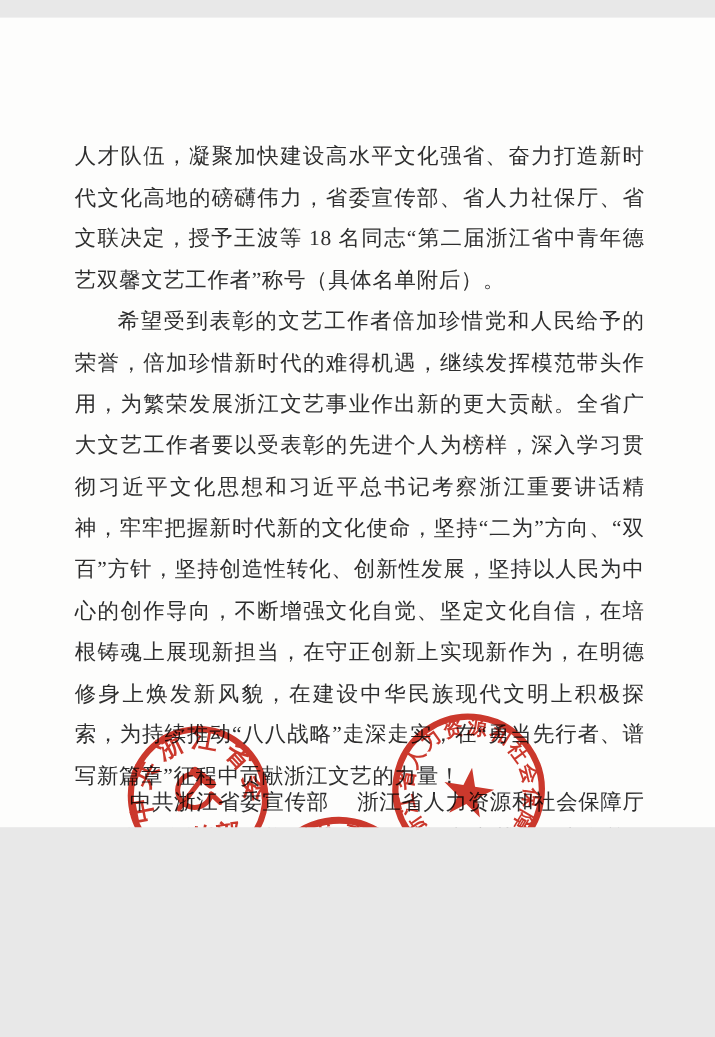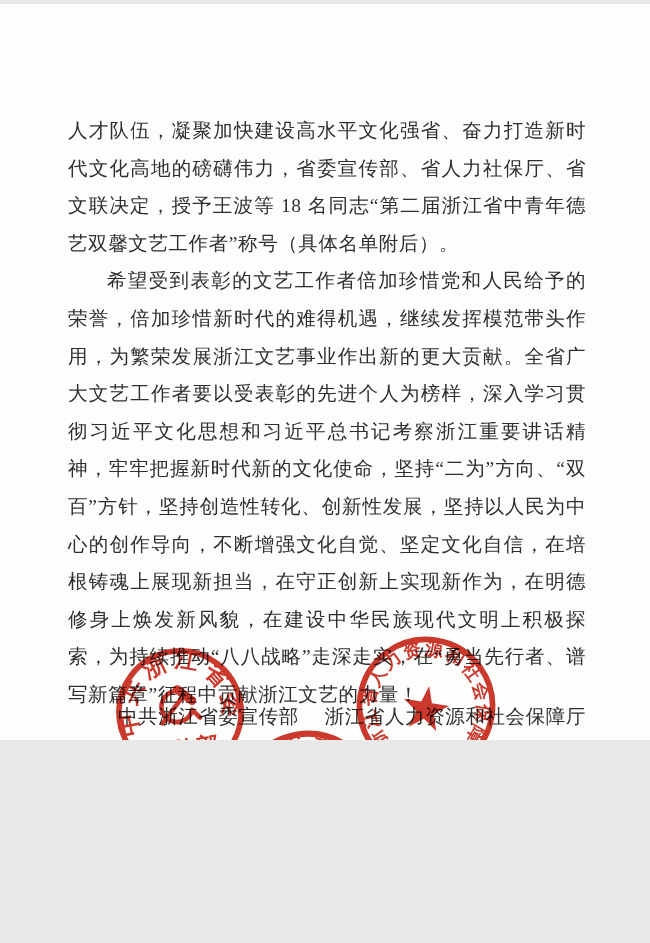--- a/index.html
+++ b/index.html
@@ -1,19 +1,19 @@
 <!DOCTYPE html>
 <html><head>
 <meta charset="utf-8">
 <style>
   html,body { margin:0; padding:0; background:#e8e8e8; }
   .page {
     position:relative;
     width:650px; height:736px;
-    margin:4px auto;
+    margin:16px auto;
     background:#fdfdfc;
     font-family:"Liberation Serif","DejaVu Serif",serif;
     color:#2e2e2e;
     overflow:hidden;
   }
   
   .doc-body {
     position:absolute;
     left:68px; top:108px; width:518px;
     font-size:19.5px;

